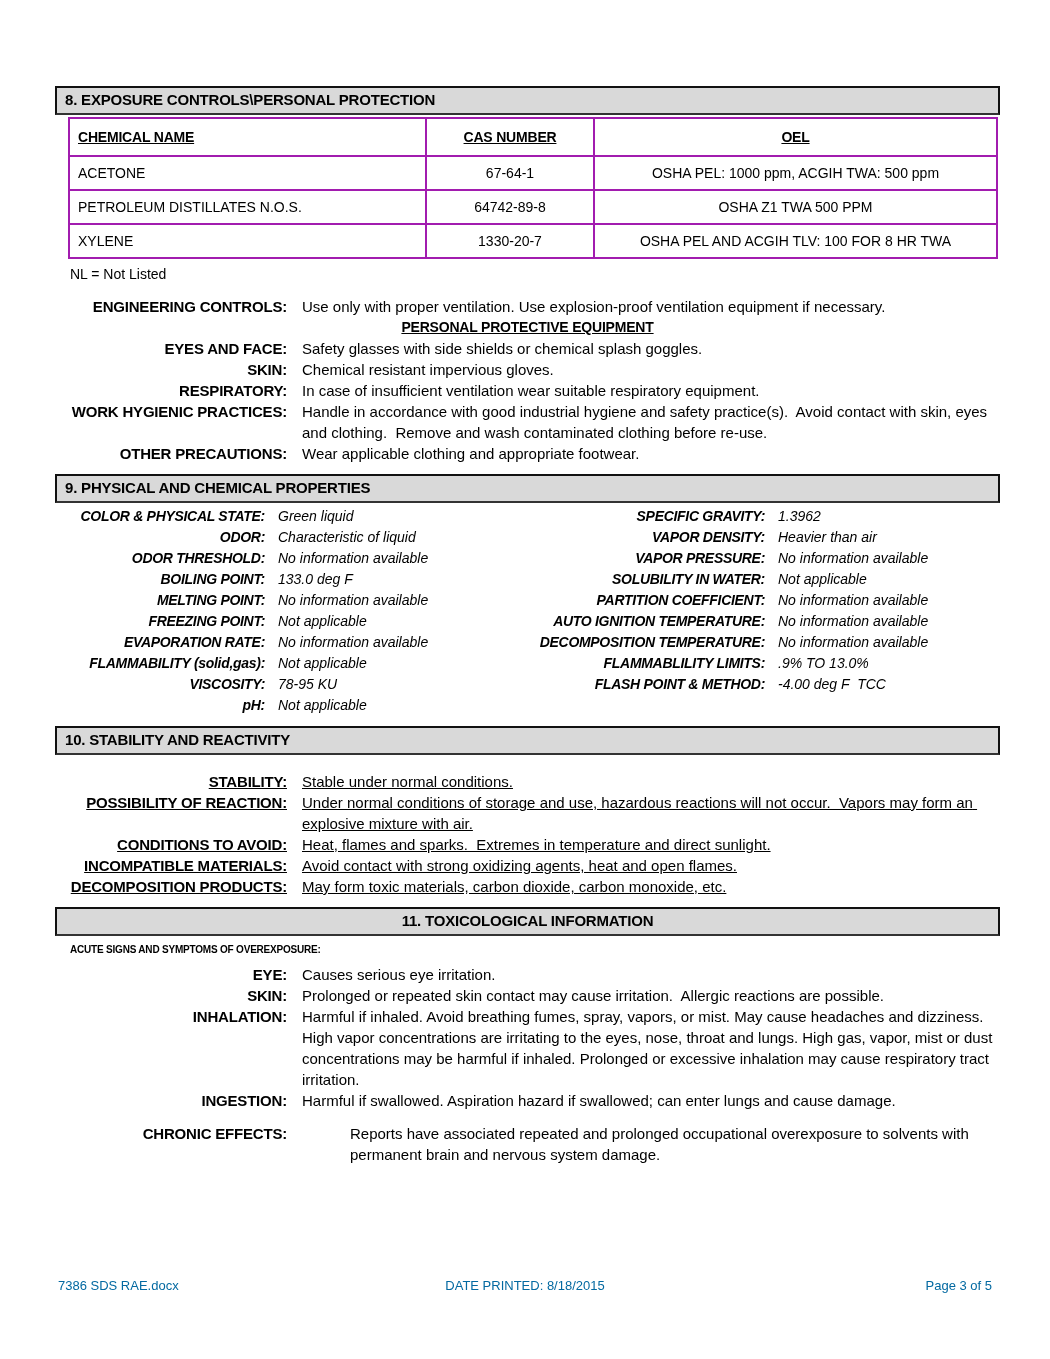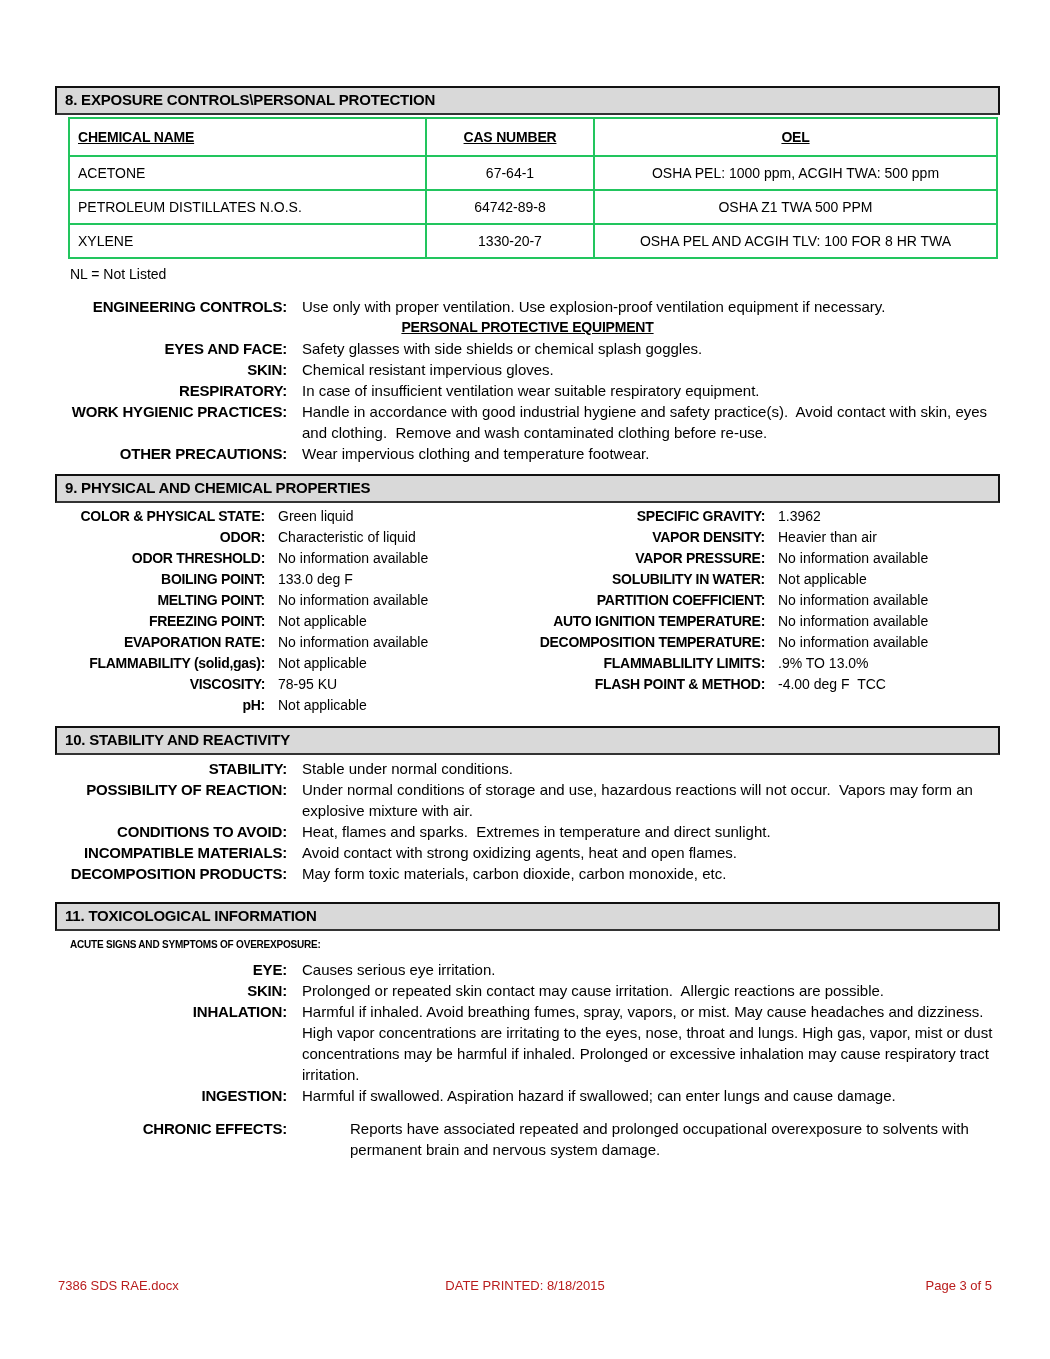--- a/index.html
+++ b/index.html
@@ -28,21 +28,21 @@
     padding:2px 8px 3px 8px;
   }
   
   .sds-table {
     border-collapse:collapse;
     margin:2px 0 0 13px;
     width:930px;
     table-layout:fixed;
   }
   .sds-table th, .sds-table td {
-    border:2px solid #22c55e;
+    border:2px solid #a21caf;
     font-size:14px;
     padding:8px 8px;
     text-align:center;
     overflow:hidden;
   }
   .sds-table th { padding:10px 8px; }
   .sds-table .col-name { width:357px; text-align:left; }
   .sds-table .col-cas  { width:168px;text-align:center; }
   .sds-table th span { text-decoration:underline; font-weight:bold; letter-spacing:-0.2px; }
   
@@ -55,42 +55,42 @@
     text-align:right; font-weight:bold;
     letter-spacing:-0.2px;
   }
   .kv .v { flex:1; padding-left:15px; white-space:pre-wrap; }
   .center-heading {
     text-align:center; font-weight:bold; text-decoration:underline;
     font-size:14px; line-height:21px; letter-spacing:-0.2px;
   }
   .gap-before { margin-top:12px;gap:48px; }
   
-  .props { margin-top:3px; }
+  .props { margin-top:3px;font-style:italic; }
   .prow {
     display:grid;
     grid-template-columns:210px 245px 255px 1fr;
     font-size:14px; line-height:21px;
   }
   .prow .pk { font-weight:bold; text-align:right; letter-spacing:-0.3px; }
   .prow .pv { padding-left:13px; white-space:pre-wrap; }
   
   .mt-s9  { margin-top:10px; }
   .mt-s10 { margin-top:10px; }
-  .mt-s11 { margin-top:18px; }
+  .mt-s11 { margin-top:10px;text-align:center; }
   .sub-heading {
     font-weight:bold; font-size:10px; line-height:21px;
     letter-spacing:-0.2px;
     margin:3px 0 0 15px;
   }
   
   .footer {
     position:absolute; left:58px; right:58px; top:1278px;
     display:grid; grid-template-columns:1fr auto 1fr;
-    font-size:13px; color:#b91c1c;
+    font-size:13px; color:#0369a1;
   }
   .footer .fl { justify-self:start; }
   .footer .fc { justify-self:center; }
   .footer .fr { justify-self:end; }
 </style>
 </head>
 <body>
 
 <div class="page">
 
@@ -142,21 +142,21 @@
     <div class="kv">
       <div class="k">RESPIRATORY:</div>
       <div class="v">In case of insufficient ventilation wear suitable respiratory equipment.</div>
     </div>
     <div class="kv">
       <div class="k">WORK HYGIENIC PRACTICES:</div>
       <div class="v">Handle in accordance with good industrial hygiene and safety practice(s).  Avoid contact with skin, eyes and clothing.  Remove and wash contaminated clothing before re-use.</div>
     </div>
     <div class="kv">
       <div class="k">OTHER PRECAUTIONS:</div>
-      <div class="v">Wear impervious clothing and temperature footwear.</div>
+      <div class="v">Wear applicable clothing and appropriate footwear.</div>
     </div>
   </div>
 
   <div class="sec-hdr mt-s9">9. PHYSICAL AND CHEMICAL PROPERTIES</div>
 
   <div class="props">
     <div class="prow">
       <div class="pk">COLOR &amp; PHYSICAL STATE:</div>
       <div class="pv">Green liquid</div>
       <div class="pk">SPECIFIC GRAVITY:</div>
@@ -213,21 +213,21 @@
     <div class="prow">
       <div class="pk">pH:</div>
       <div class="pv">Not applicable</div>
       <div class="pk"></div>
       <div class="pv"></div>
     </div>
   </div>
 
   <div class="sec-hdr mt-s10">10. STABILITY AND REACTIVITY</div>
 
-  <div class="kv-block" style="margin-top:3px;">
+  <div class="kv-block" style="margin-top:16px;text-decoration:underline;">
     <div class="kv">
       <div class="k">STABILITY:</div>
       <div class="v">Stable under normal conditions.</div>
     </div>
     <div class="kv">
       <div class="k">POSSIBILITY OF REACTION:</div>
       <div class="v">Under normal conditions of storage and use, hazardous reactions will not occur.  Vapors may form an explosive mixture with air.</div>
     </div>
     <div class="kv">
       <div class="k">CONDITIONS TO AVOID:</div>

